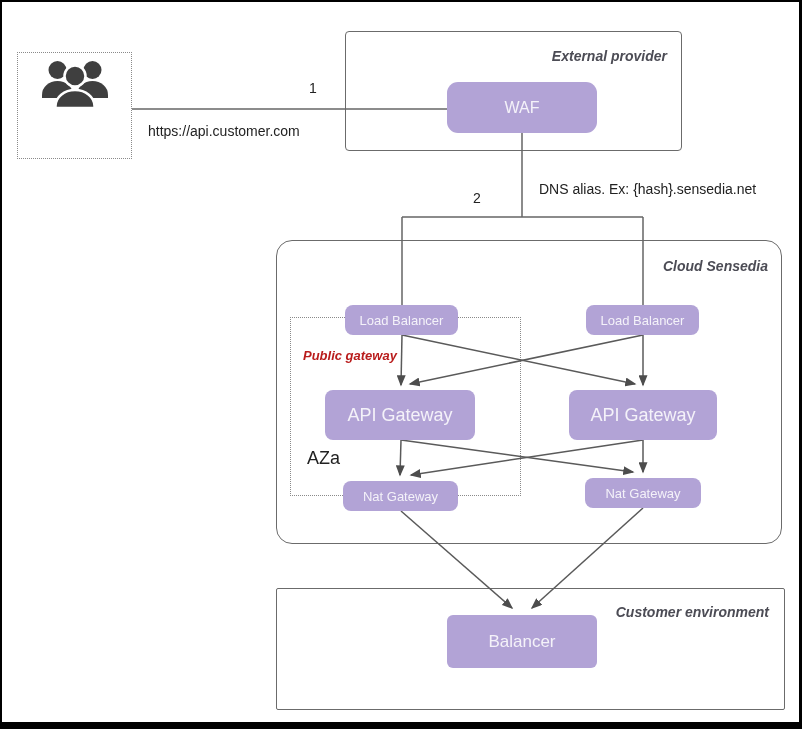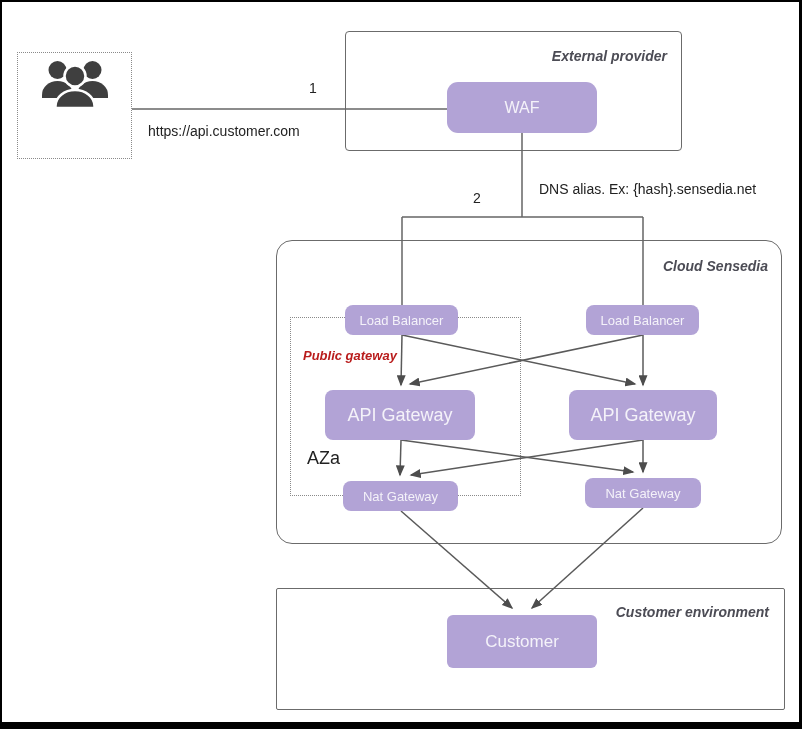--- a/index.html
+++ b/index.html
@@ -126,21 +126,21 @@
     <div class="abs node n-gw-c">
       <span>API Gateway</span>
     </div>
     <div class="abs node n-nat-a">
       <span>Nat Gateway</span>
     </div>
     <div class="abs node n-nat-c">
       <span>Nat Gateway</span>
     </div>
     <div class="abs node n-backend">
-      <span>Customer</span>
+      <span>Balancer</span>
     </div>
 
     <span class="elabel l-step1">1</span>
     <span class="elabel l-url">https://api.customer.com</span>
     <span class="elabel l-step2">2</span>
     <span class="elabel l-dns">DNS alias. Ex: {hash}.sensedia.net</span>
 
   </div>
 </div>
 

